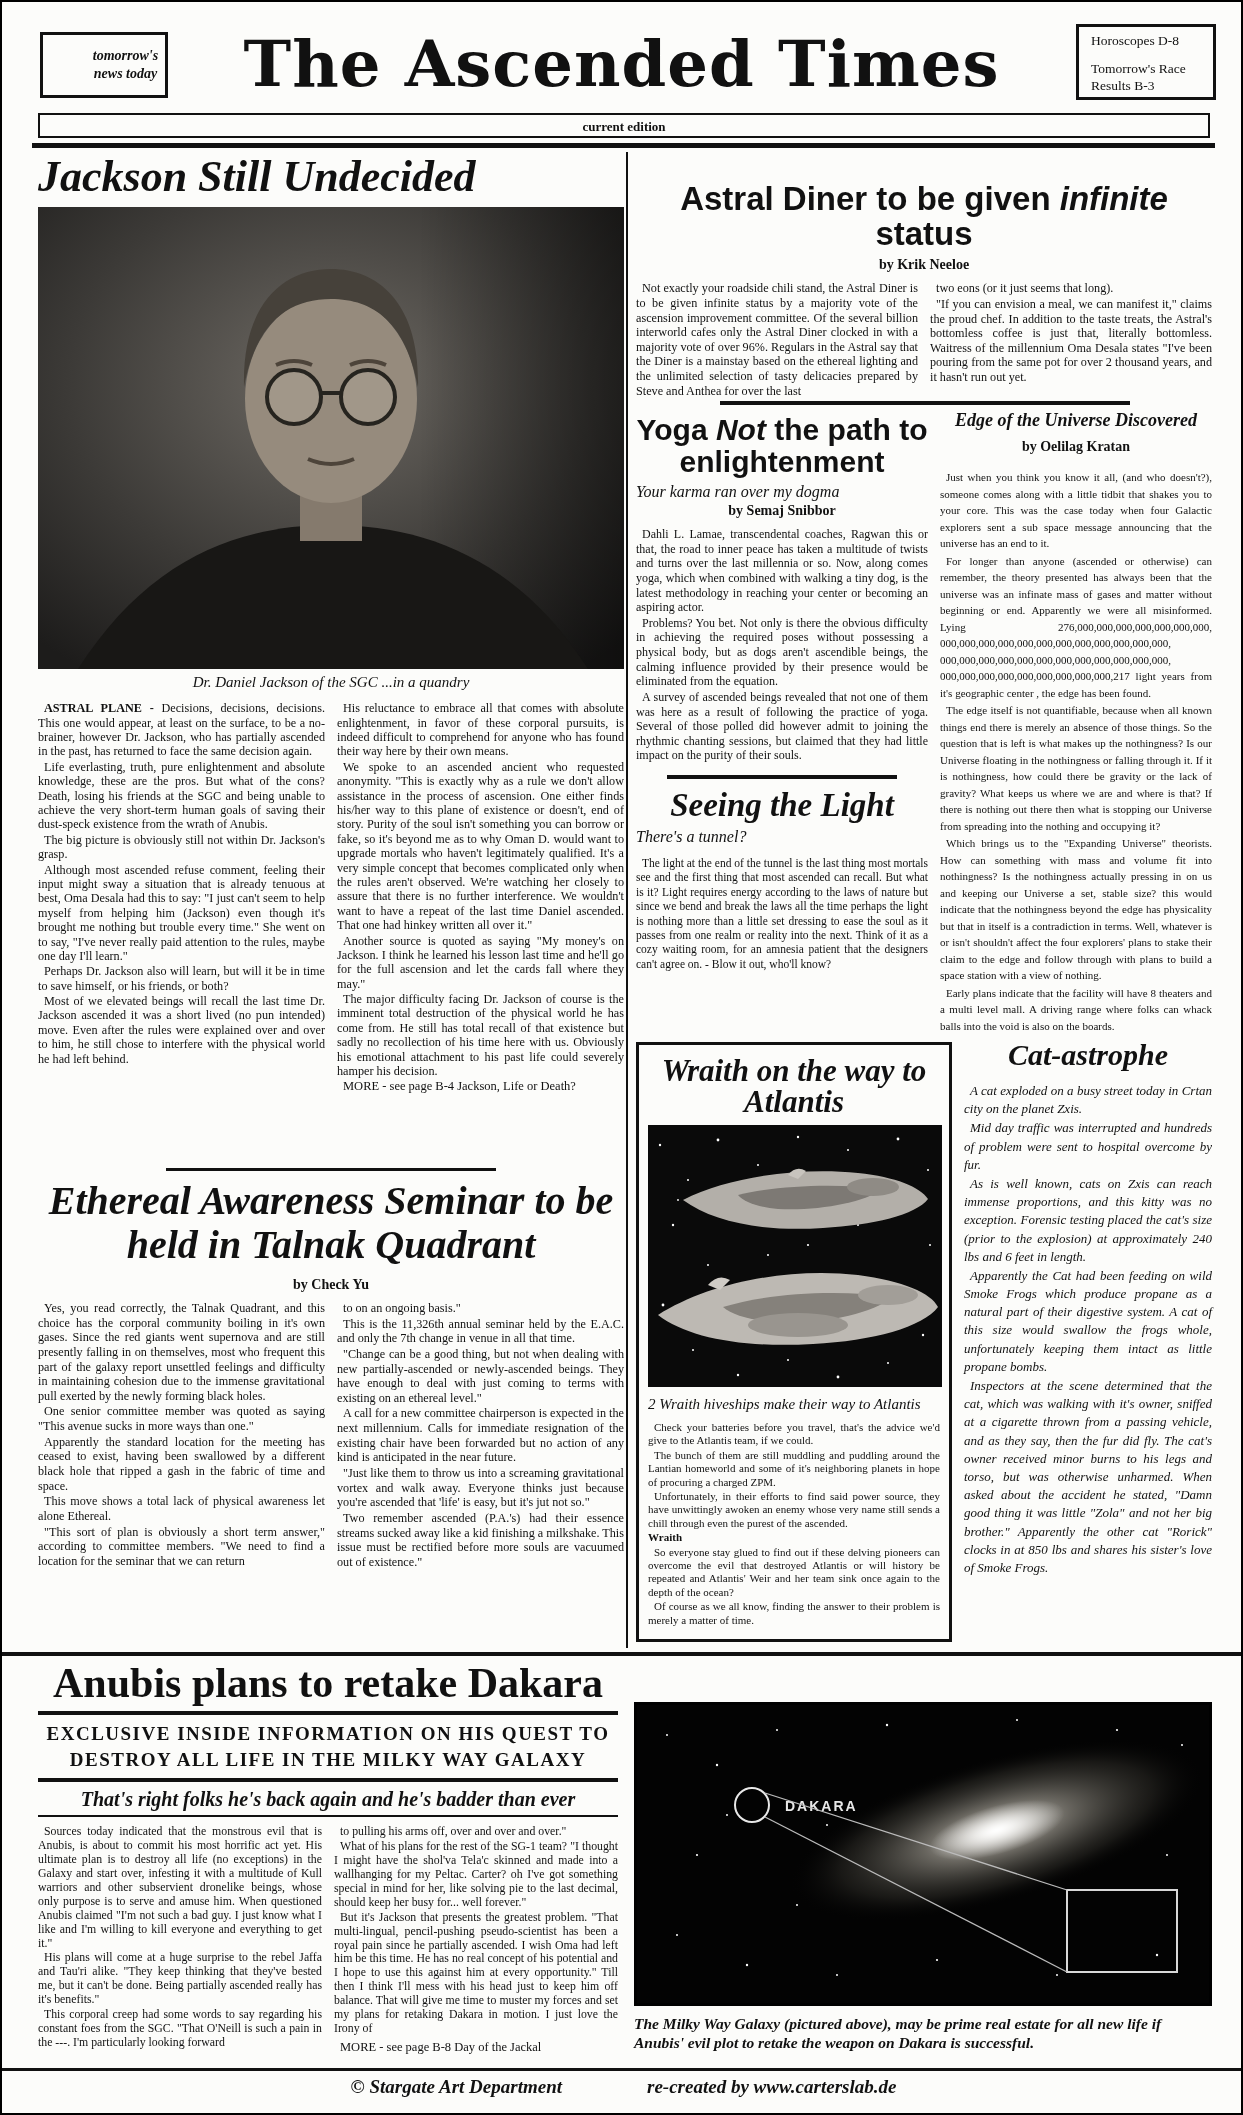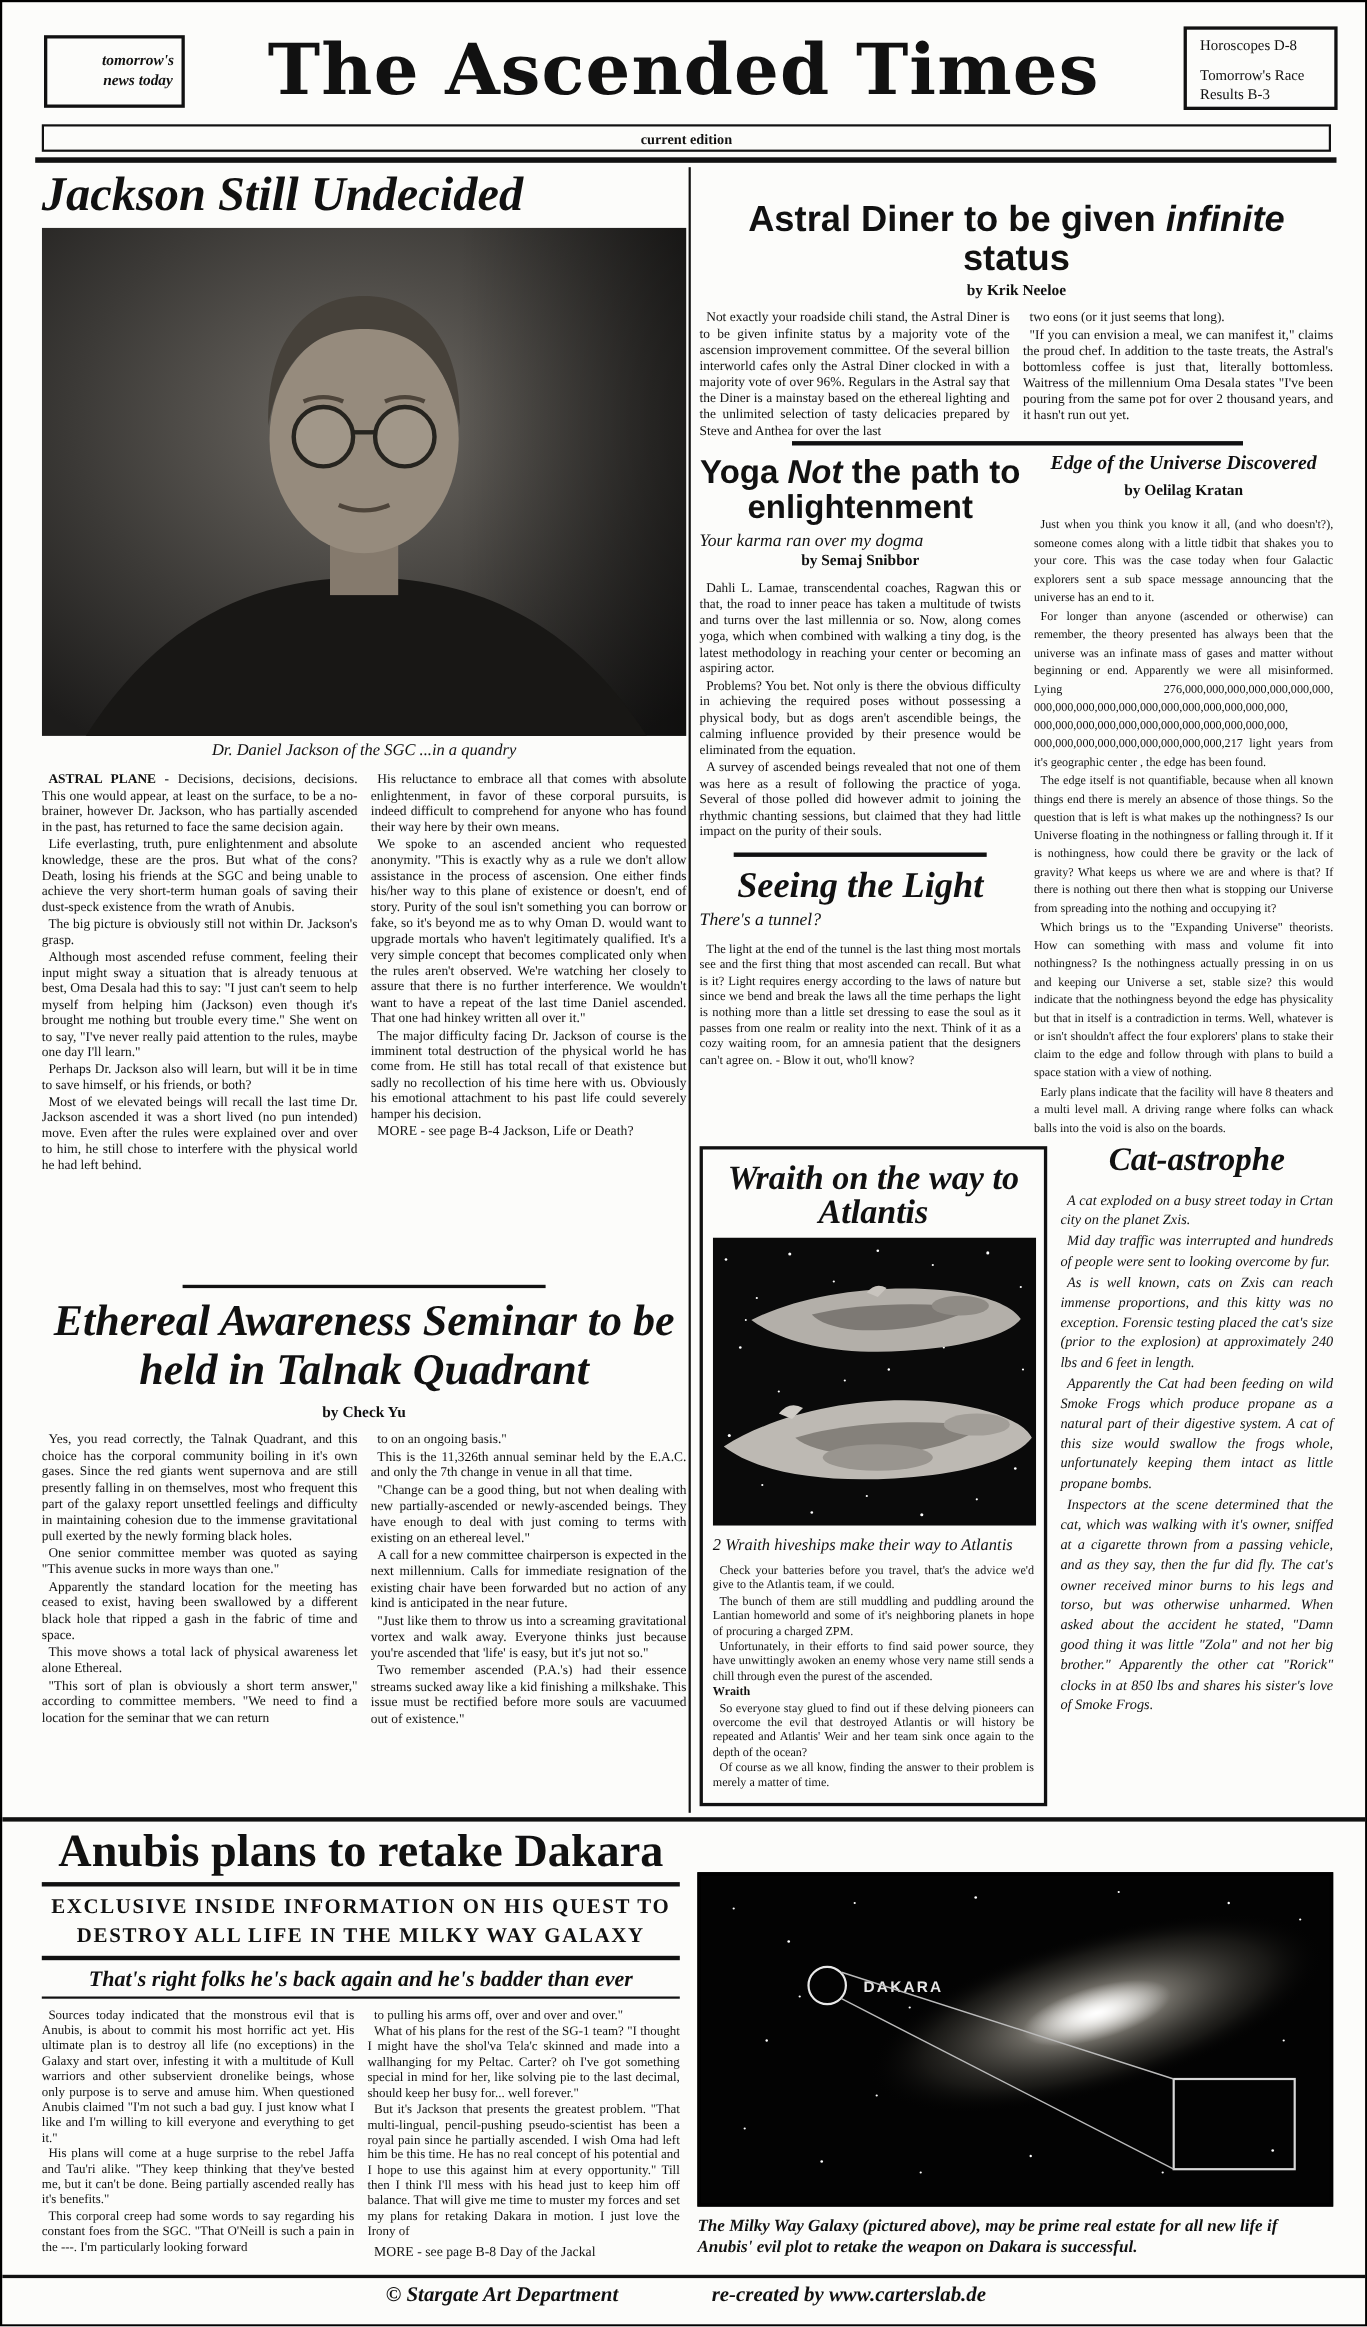--- a/index.html
+++ b/index.html
@@ -102,20 +102,21 @@
         <p><b>ASTRAL PLANE -</b> <span>Decisions, decisions, decisions. This one would appear, at least on the surface, to be a no-brainer, however Dr. Jackson, who has partially ascended in the past, has returned to face the same decision again.</span></p>
         <p>Life everlasting, truth, pure enlightenment and absolute knowledge, these are the pros. But what of the cons? Death, losing his friends at the SGC and being unable to achieve the very short-term human goals of saving their dust-speck existence from the wrath of Anubis.</p>
         <p>The big picture is obviously still not within Dr. Jackson's grasp.</p>
         <p>Although most ascended refuse comment, feeling their input might sway a situation that is already tenuous at best, Oma Desala had this to say: "I just can't seem to help myself from helping him (Jackson) even though it's brought me nothing but trouble every time." She went on to say, "I've never really paid attention to the rules, maybe one day I'll learn."</p>
         <p>Perhaps Dr. Jackson also will learn, but will it be in time to save himself, or his friends, or both?</p>
         <p>Most of we elevated beings will recall the last time Dr. Jackson ascended it was a short lived (no pun intended) move. Even after the rules were explained over and over to him, he still chose to interfere with the physical world he had left behind.</p>
       </div>
       <div class="col">
         <p>His reluctance to embrace all that comes with absolute enlightenment, in favor of these corporal pursuits, is indeed difficult to comprehend for anyone who has found their way here by their own means.</p>
         <p>We spoke to an ascended ancient who requested anonymity. "This is exactly why as a rule we don't allow assistance in the process of ascension. One either finds his/her way to this plane of existence or doesn't, end of story. Purity of the soul isn't something you can borrow or fake, so it's beyond me as to why Oman D. would want to upgrade mortals who haven't legitimately qualified. It's a very simple concept that becomes complicated only when the rules aren't observed. We're watching her closely to assure that there is no further interference. We wouldn't want to have a repeat of the last time Daniel ascended. That one had hinkey written all over it."</p>
+        <p>Another source is quoted as saying "My money's on Jackson. I think he learned his lesson last time and he'll go for the full ascension and let the cards fall where they may."</p>
         <p>The major difficulty facing Dr. Jackson of course is the imminent total destruction of the physical world he has come from. He still has total recall of that existence but sadly no recollection of his time here with us. Obviously his emotional attachment to his past life could severely hamper his decision.</p>
         <p class="more-line">MORE - see page B-4   Jackson, Life or Death?</p>
       </div>
     </div>
   </div>
 
   <div class="abs" style="left:36px;top:1166px;width:586px;">
     <div class="rule" style="width:330px;height:3px;margin:0 auto 8px;"></div>
     <div class="hl-serif-i" style="font-size:40px;line-height:1.1;text-align:center;">Ethereal Awareness Seminar to be held in Talnak Quadrant</div>
     <div class="byline" style="margin:10px 0 8px;">by Check Yu</div>
@@ -243,21 +244,21 @@
       <p class="bold-p">Wraith</p>
       <p>So everyone stay glued to find out if these delving pioneers can overcome the evil that destroyed Atlantis or will history be repeated and Atlantis' Weir and her team sink once again to the depth of the ocean?</p>
       <p>Of course as we all know, finding the answer to their problem is merely a matter of time.</p>
     </div>
   </div>
 
   <div class="abs" style="left:962px;top:1036px;width:248px;">
     <div class="hl-serif-i" style="font-size:30px;text-align:center;margin-bottom:10px;">Cat-astrophe</div>
     <div class="body-txt ctxt">
       <p>A cat exploded on a busy street today in Crtan city on the planet Zxis.</p>
-      <p>Mid day traffic was interrupted and hundreds of people were sent to looking overcome by fur.</p>
+      <p>Mid day traffic was interrupted and hundreds of problem were sent to hospital overcome by fur.</p>
       <p>As is well known, cats on Zxis can reach immense proportions, and this kitty was no exception. Forensic testing placed the cat's size (prior to the explosion) at approximately 240 lbs and 6 feet in length.</p>
       <p>Apparently the Cat had been feeding on wild Smoke Frogs which produce propane as a natural part of their digestive system. A cat of this size would swallow the frogs whole, unfortunately keeping them intact as little propane bombs.</p>
       <p>Inspectors at the scene determined that the cat, which was walking with it's owner, sniffed at a cigarette thrown from a passing vehicle, and as they say, then the fur did fly. The cat's owner received minor burns to his legs and torso, but was otherwise unharmed. When asked about the accident he stated, "Damn good thing it was little "Zola" and not her big brother." Apparently the other cat "Rorick" clocks in at 850 lbs and shares his sister's love of Smoke Frogs.</p>
     </div>
   </div>
 
   <div class="abs rule" style="left:0;top:1650px;width:1243px;height:4px;"></div>
 
   <div class="abs" style="left:36px;top:1660px;width:580px;">
     <div style="font-weight:bold;font-size:42px;line-height:1.0;text-align:center;">Anubis plans to retake Dakara</div>

